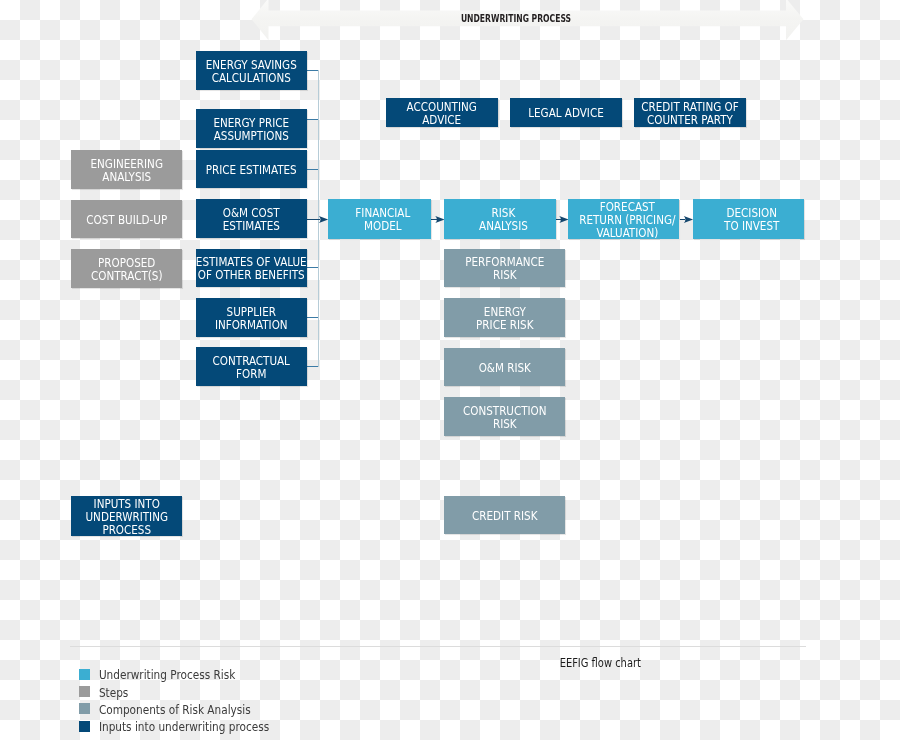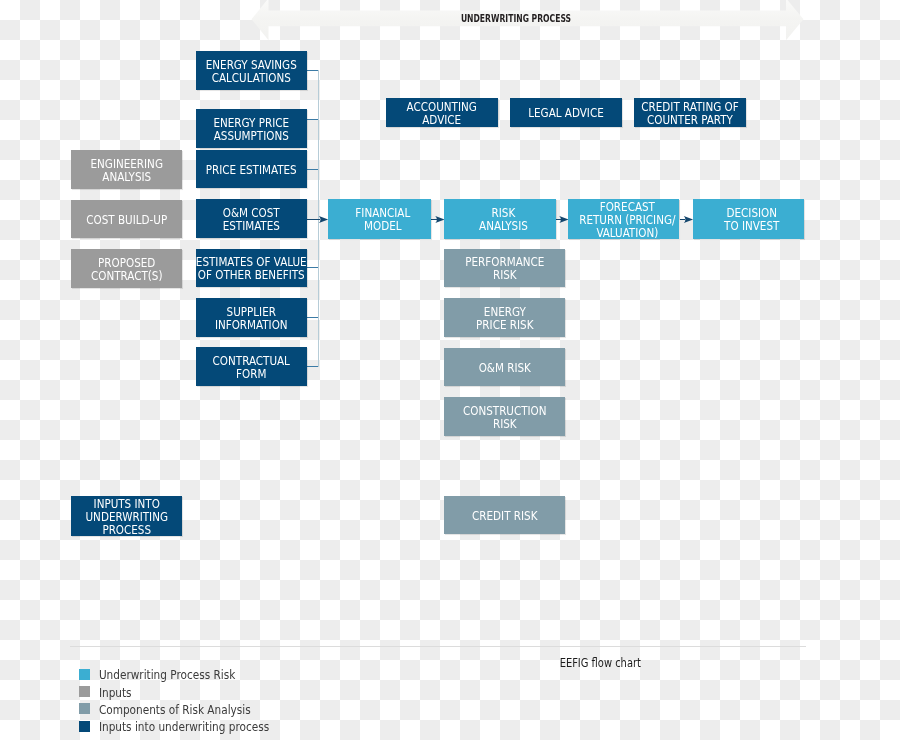--- a/index.html
+++ b/index.html
@@ -163,21 +163,21 @@
 
   <div id="inputs-into-process" class="box b-uw">INPUTS INTO<br>UNDERWRITING<br>PROCESS</div>
 
   <div id="legend">
     <div class="legend-row lg0">
       <span class="legend-swatch" style="background-color: rgb(59, 174, 210);"></span>
       <span class="legend-label">Underwriting Process Risk</span>
     </div>
     <div class="legend-row lg1">
       <span class="legend-swatch" style="background-color: rgb(155, 155, 155);"></span>
-      <span class="legend-label">Inputs</span>
+      <span class="legend-label">Steps</span>
     </div>
     <div class="legend-row lg2">
       <span class="legend-swatch" style="background-color: rgb(129, 156, 168);"></span>
       <span class="legend-label">Components of Risk Analysis</span>
     </div>
     <div class="legend-row lg3">
       <span class="legend-swatch" style="background-color: rgb(4, 73, 120);"></span>
       <span class="legend-label">Inputs into underwriting process</span>
     </div>
   </div>

